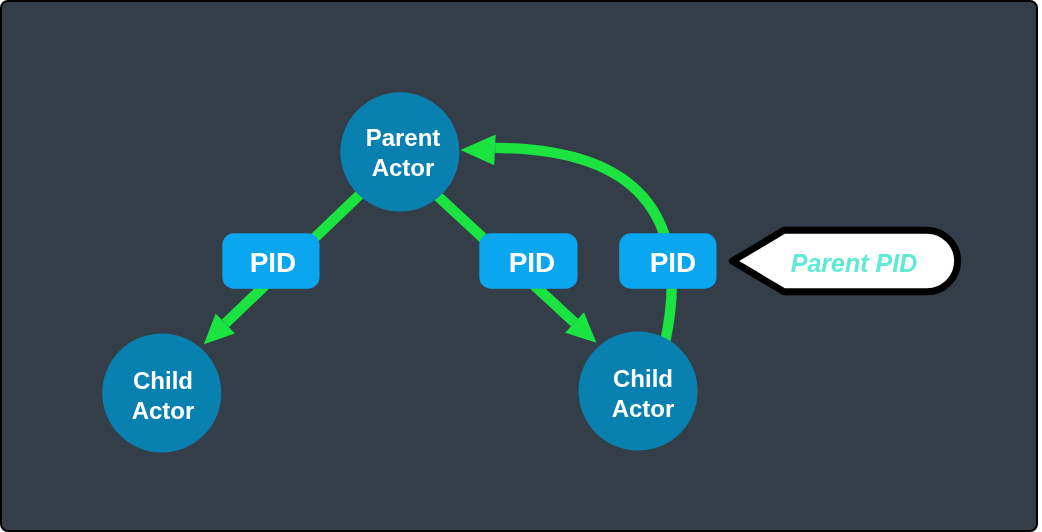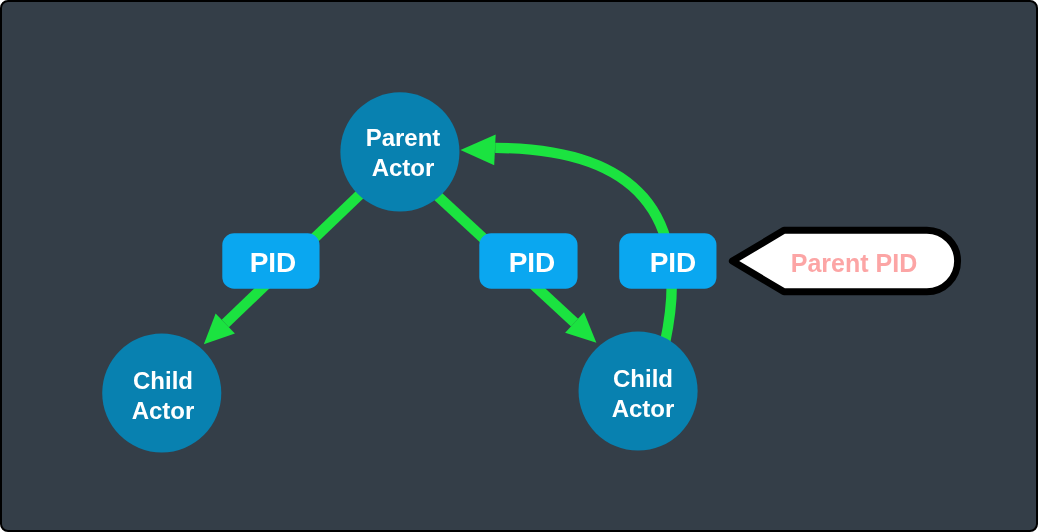--- a/index.html
+++ b/index.html
@@ -41,21 +41,22 @@
   }
   .node-label span { display: block; }
   .pid-label {
     font-size: 28px;
     line-height: 28px;
     color: #ffffff;
   }
   .callout-label {
     font-size: 25px;
     line-height: 25px;
-    color: #fca5a5;
+    color: #5eead4;
+    font-style: italic;
   }
 </style>
 </head>
 <body>
 
 <div class="canvas" style="background: rgb(52, 62, 72);">
   <svg class="diagram-svg" viewBox="0 0 1042 532" aria-hidden="true">
 
     <path d="M 372 183 L 225 324" fill="none" stroke="#1BE340" stroke-width="10.5"></path>
     <path d="M 432 189 L 577 323" fill="none" stroke="#1BE340" stroke-width="10.5"></path>

